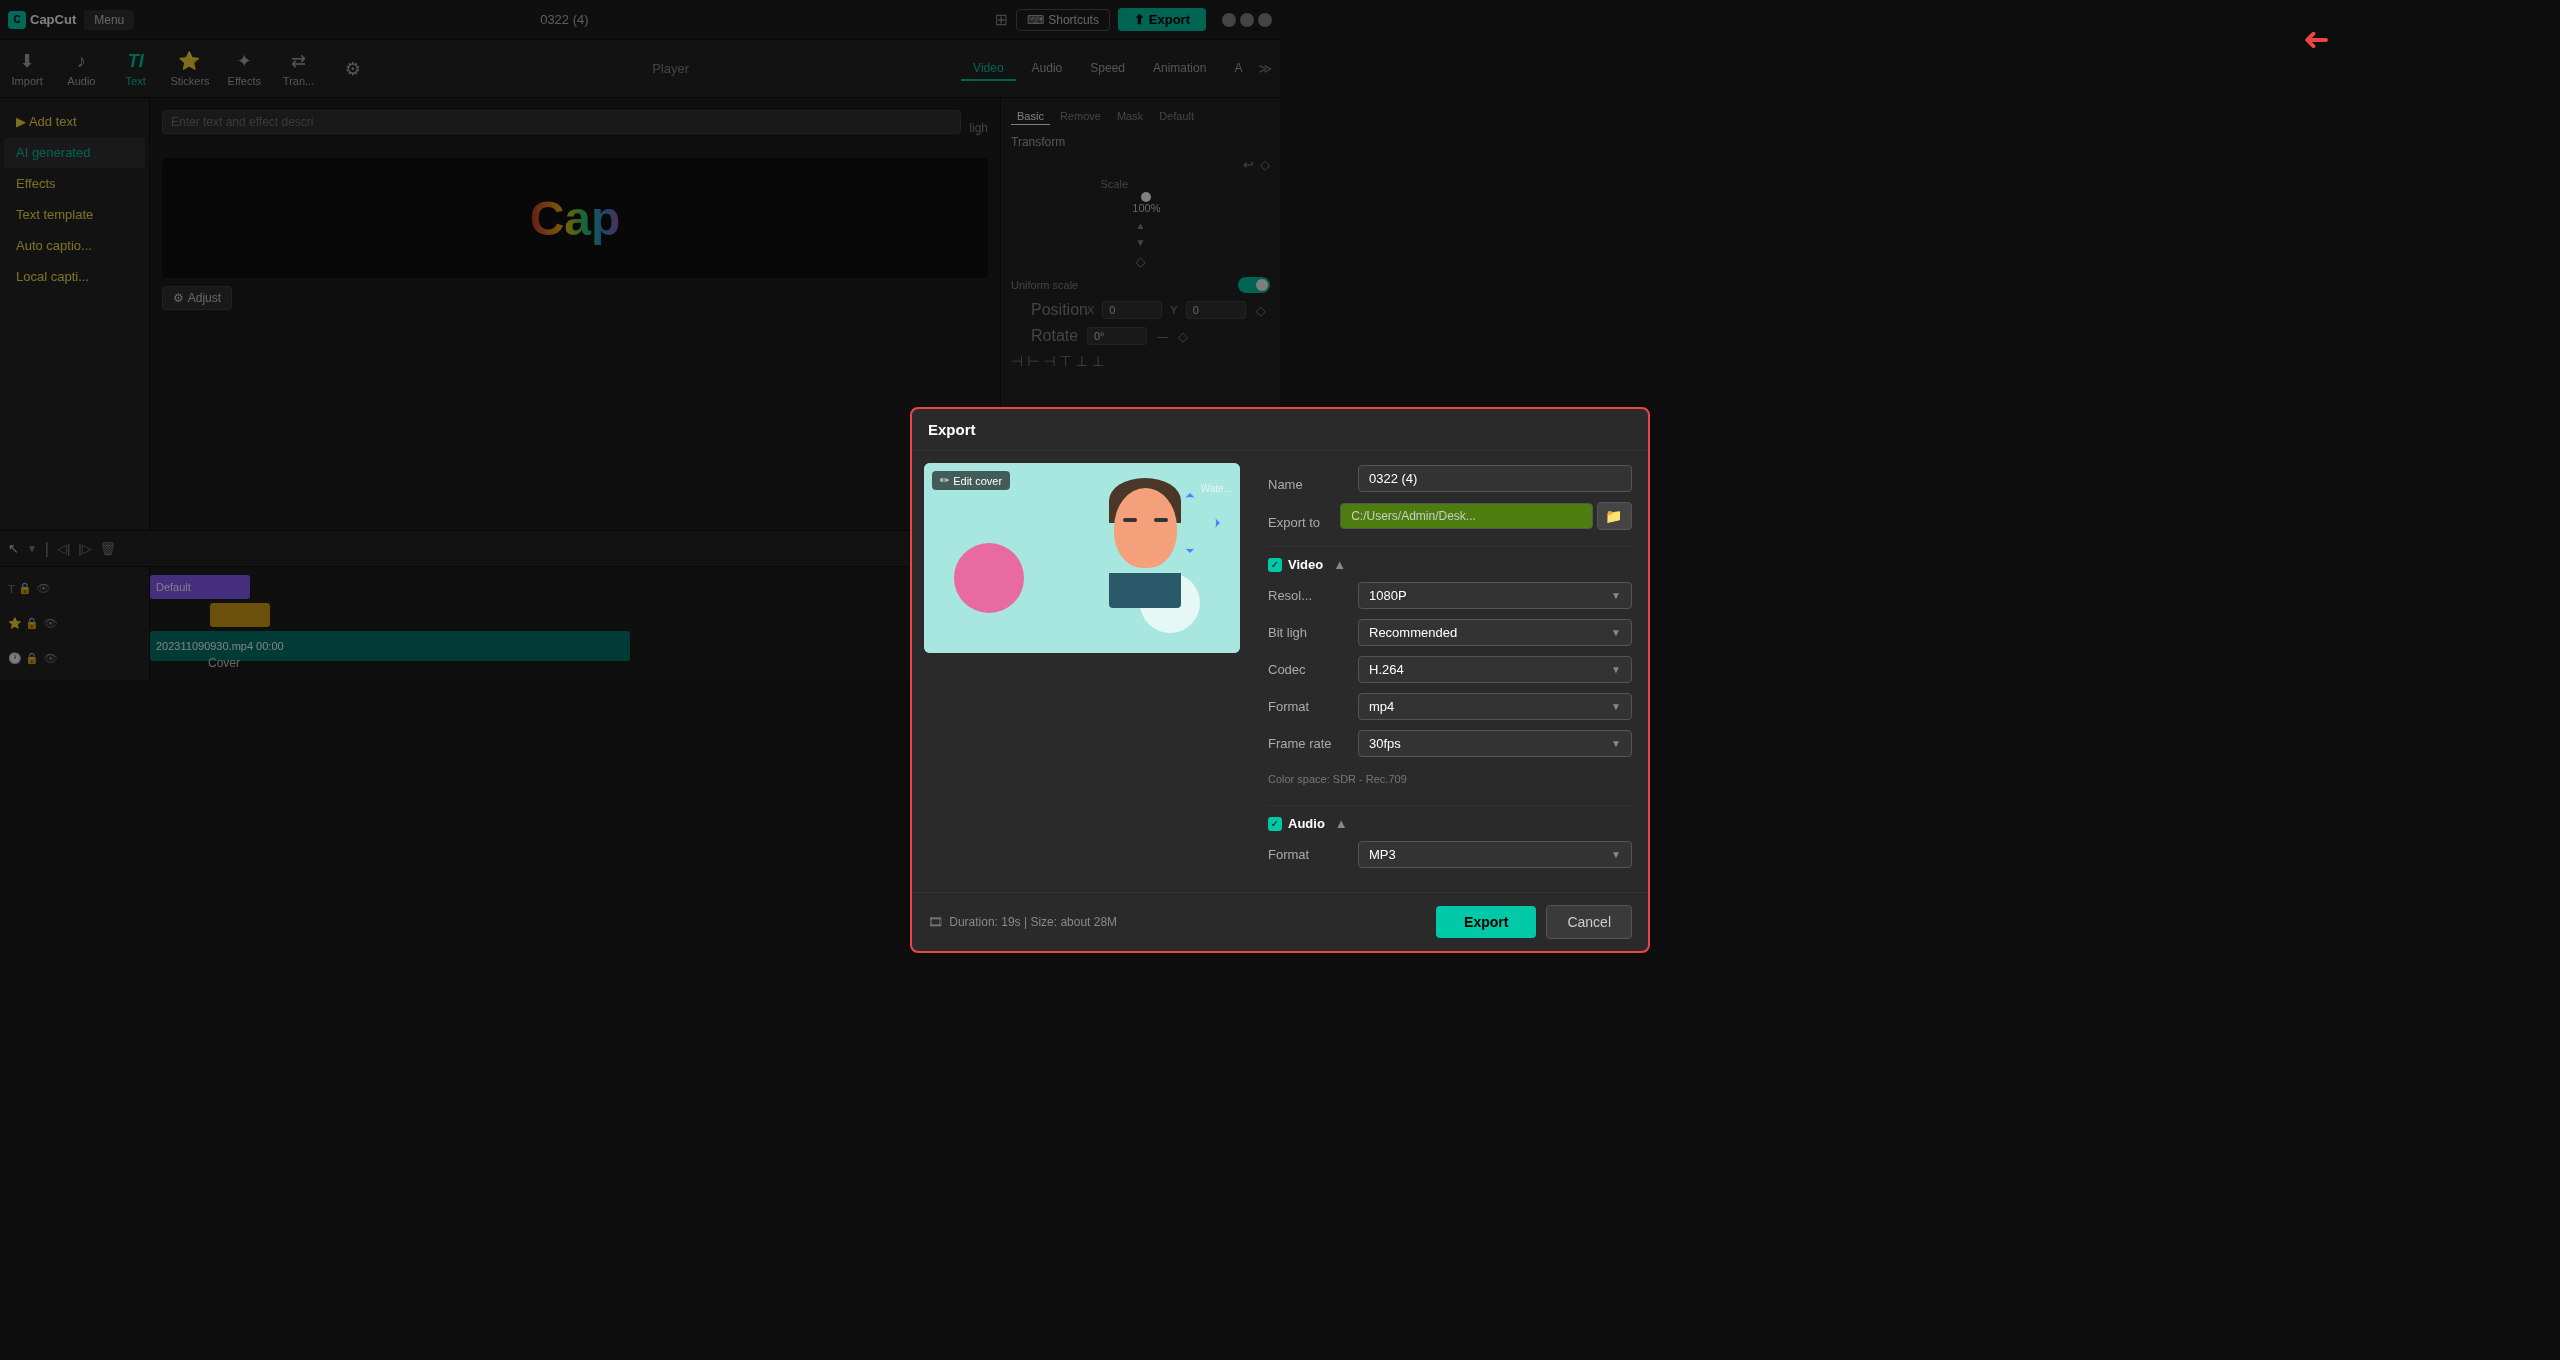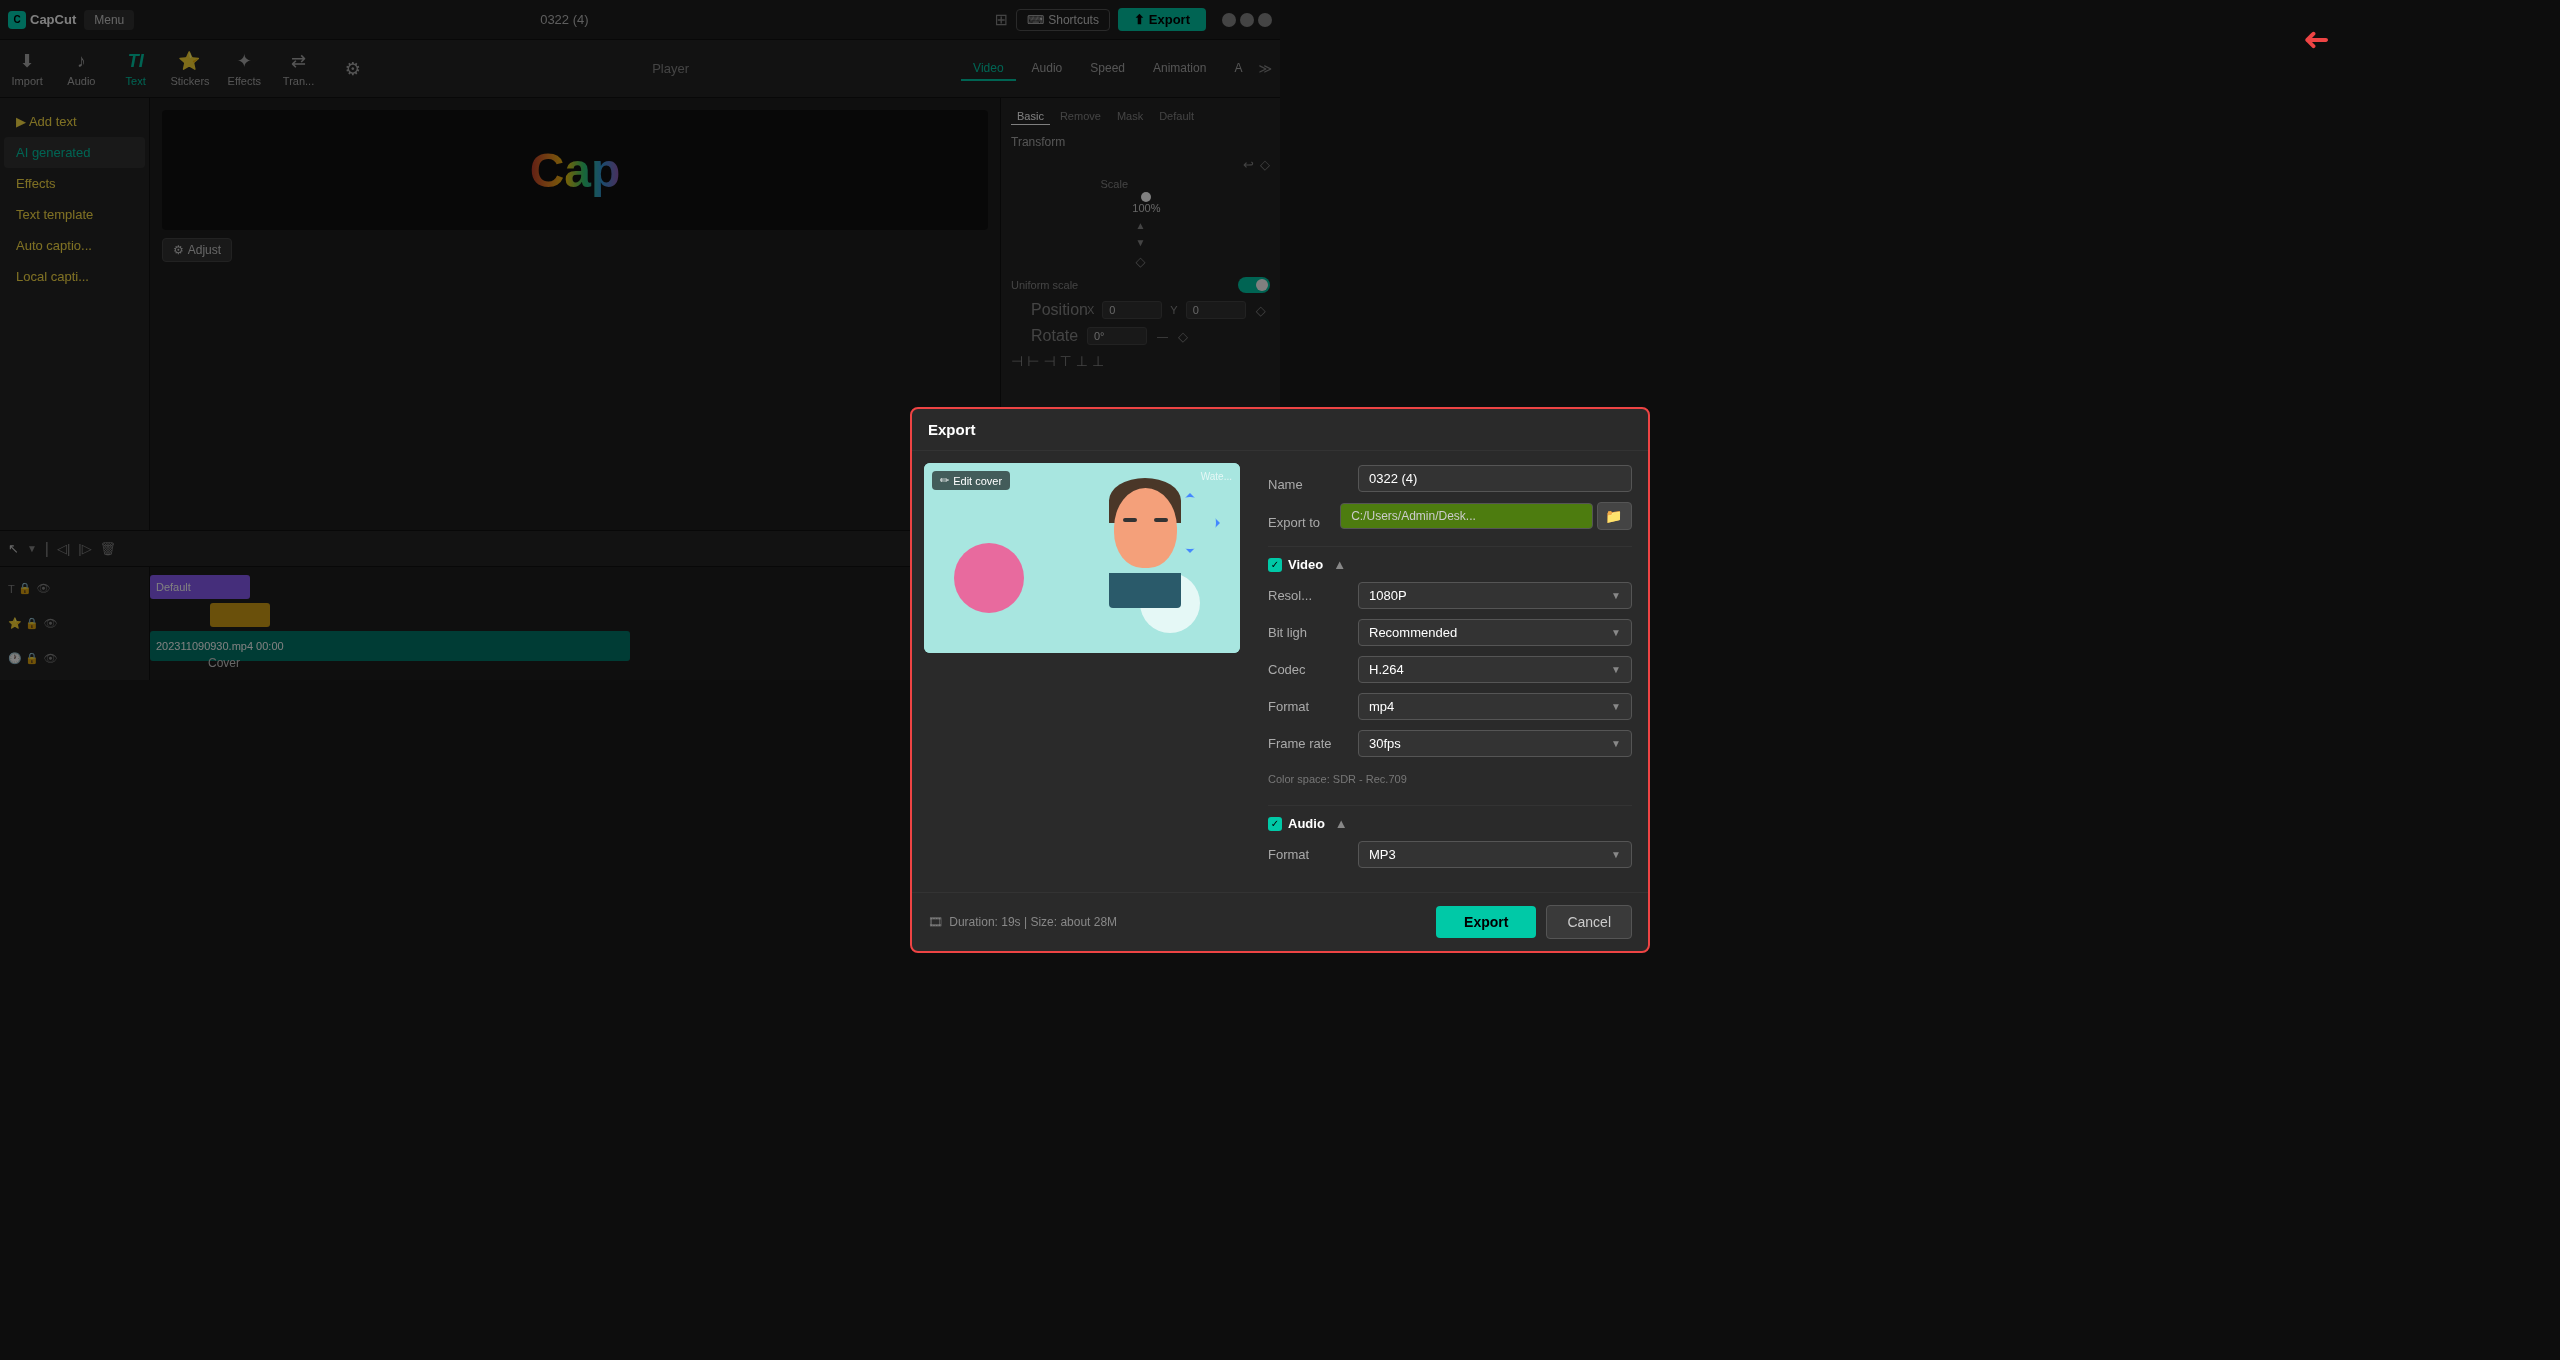--- a/index.html
+++ b/index.html
@@ -468,21 +468,21 @@
       border-radius: 4px;
       padding: 3px 8px;
       font-size: 11px;
       cursor: pointer;
       display: flex;
       align-items: center;
       gap: 4px;
     }
     .preview-video .watermark {
       position: absolute;
-      top: 8px;
+      top: 20px;
       right: 8px;
       color: rgba(255,255,255,0.7);
       font-size: 10px;
     }
     .preview-video .default-badge {
       background: rgba(0,0,0,0.5);
       color: #fff;
       padding: 4px 10px;
       border-radius: 4px;
       font-size: 13px;
@@ -710,20 +710,24 @@
   <div class="left-sidebar">
     <div class="sidebar-item">▶ Add text</div>
     <div class="sidebar-item active">AI generated</div>
     <div class="sidebar-item">Effects</div>
     <div class="sidebar-item">Text template</div>
     <div class="sidebar-item">Auto captio...</div>
     <div class="sidebar-item">Local capti...</div>
   </div>
 
   <div class="center-panel">
+    <div class="effect-search">
+      <input type="text" class="effect-search" style="background: rgb(51, 51, 51); border: 1px solid rgb(68, 68, 68); border-radius: 4px; color: rgb(204, 204, 204); padding: 4px 8px; font-size: 12px; flex: 1 1 0%;" placeholder="Enter text and effect descri">
+      <span style="color:#888;font-size:12px;align-self:center;">ligh</span>
+    </div>
 
     <div style="height:120px; display:flex; align-items:center; justify-content:center; background:#111; border-radius:4px; margin-bottom:8px;">
       <span style="font-size:48px; font-weight:bold; background: linear-gradient(90deg,#c0392b,#e67e22,#f1c40f,#2ecc71,#3498db,#9b59b6); -webkit-background-clip:text; -webkit-text-fill-color:transparent; background-clip:text;">Cap</span>
     </div>
     <button style="background:#333;border:1px solid #444;border-radius:4px;color:#ccc;padding:4px 10px;font-size:12px;cursor:pointer;display:flex;align-items:center;gap:4px;">
       <span>⚙</span>
       <span>Adjust</span>
     </button>
   </div>
 

